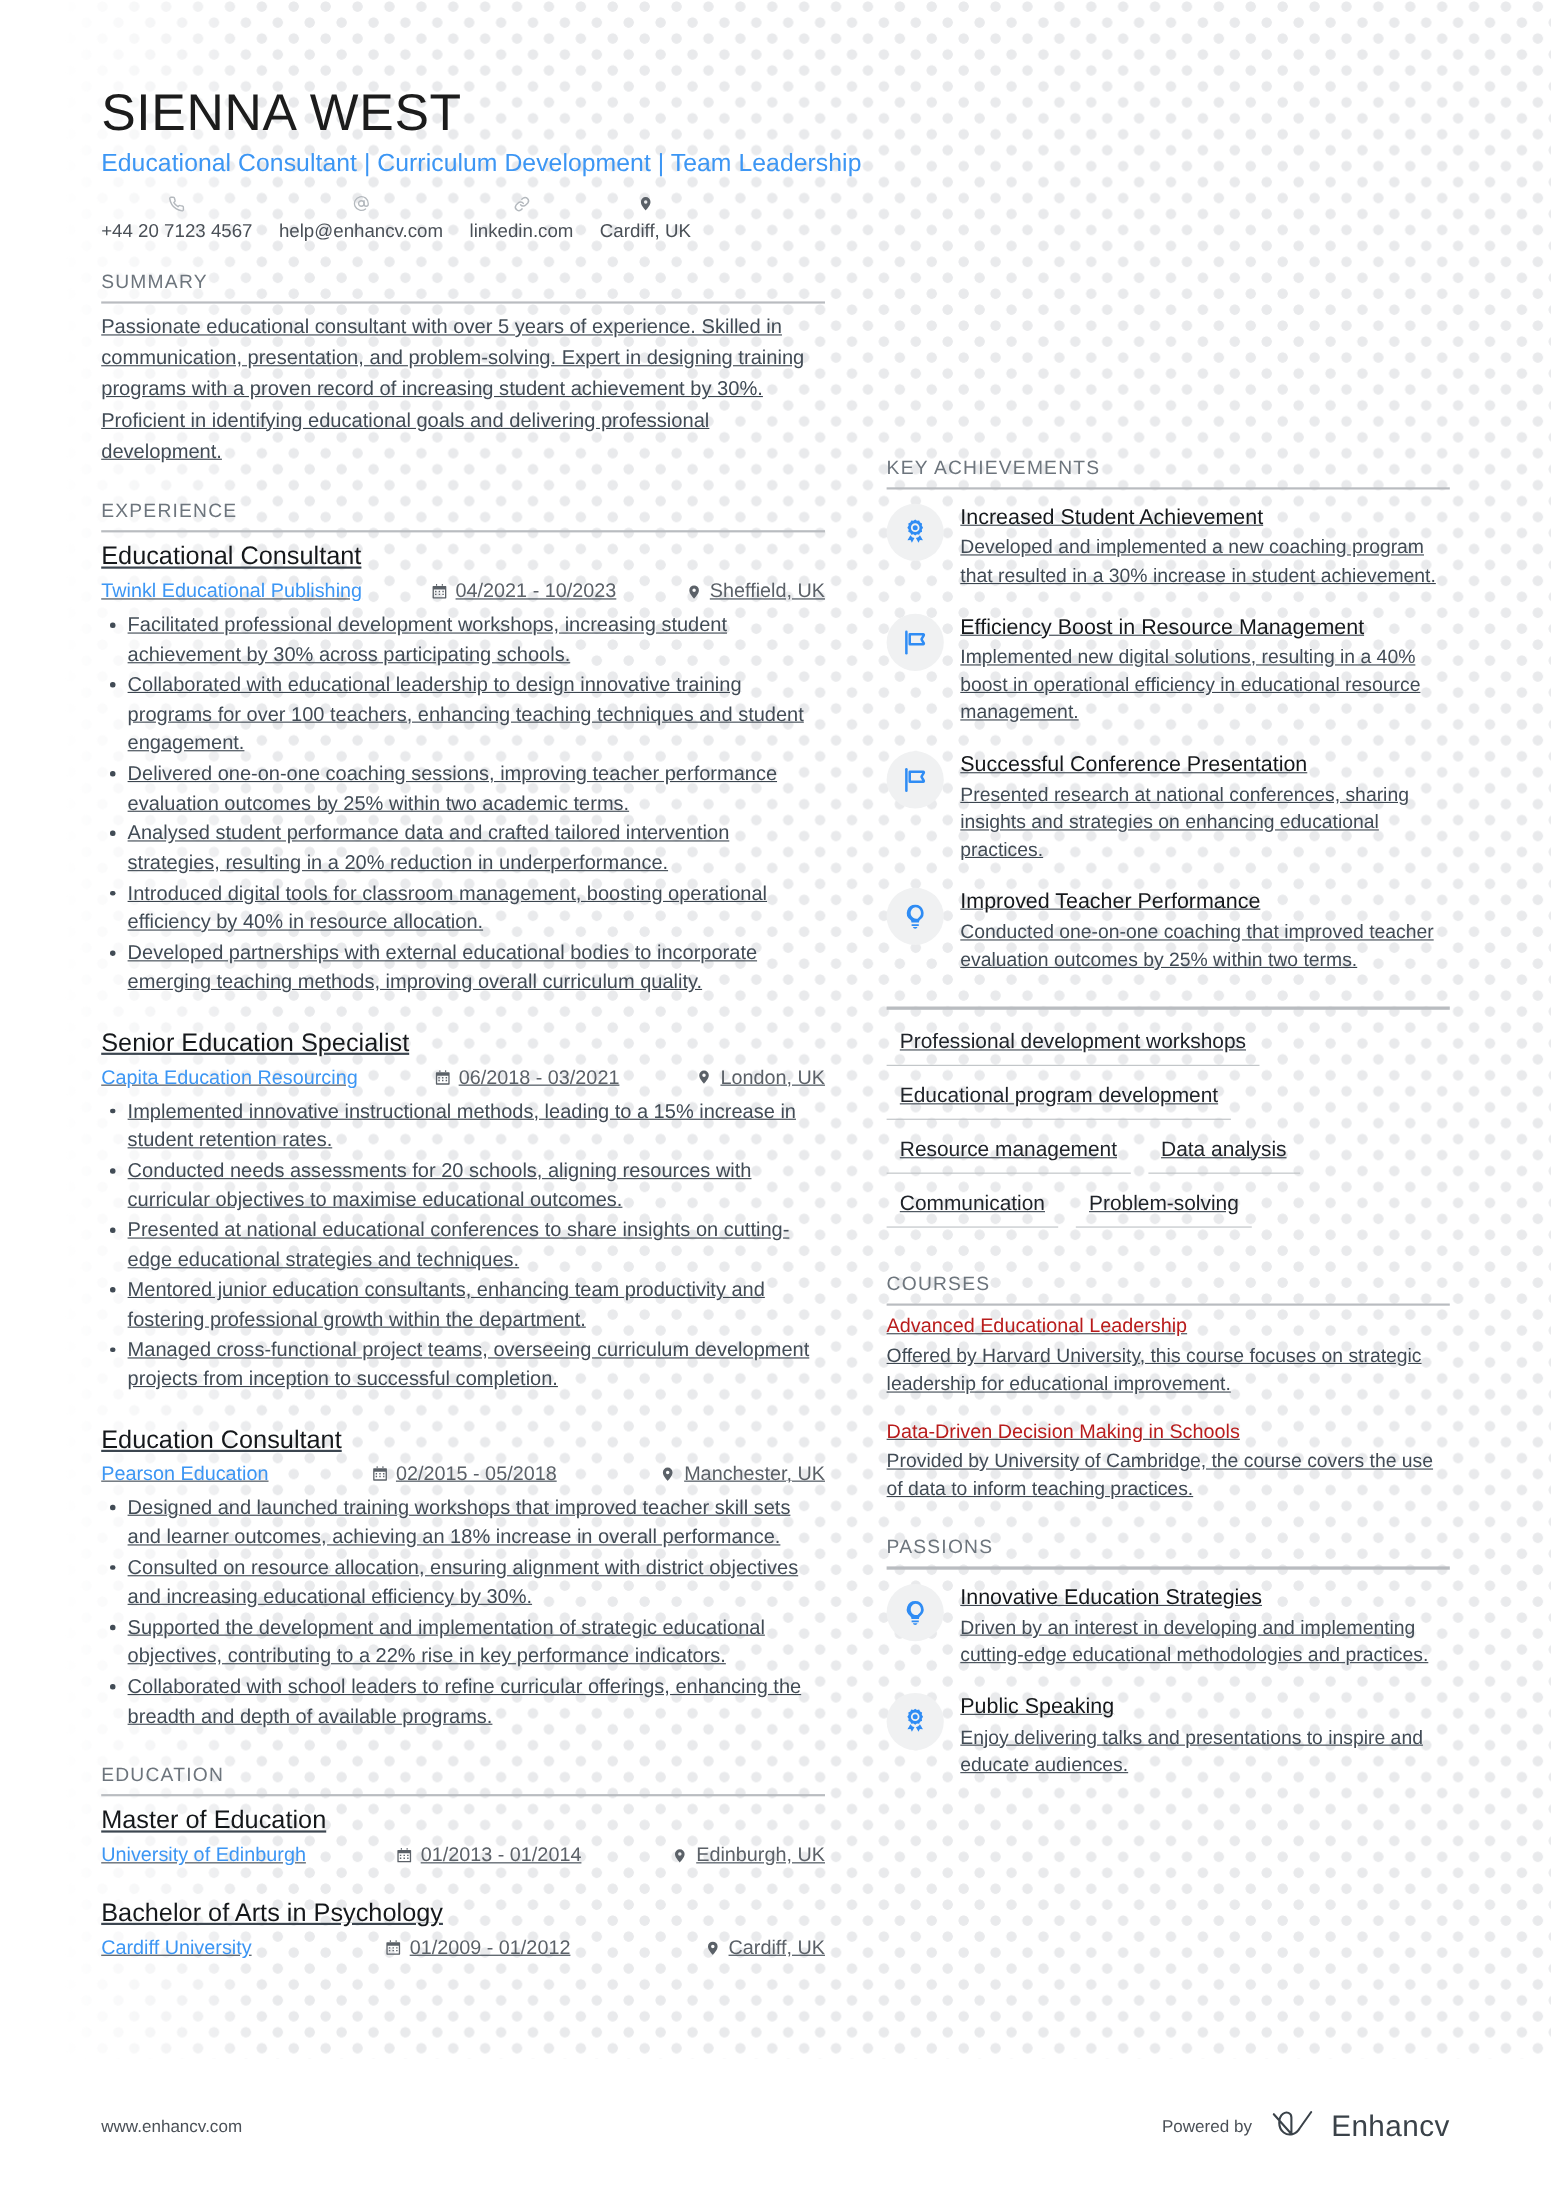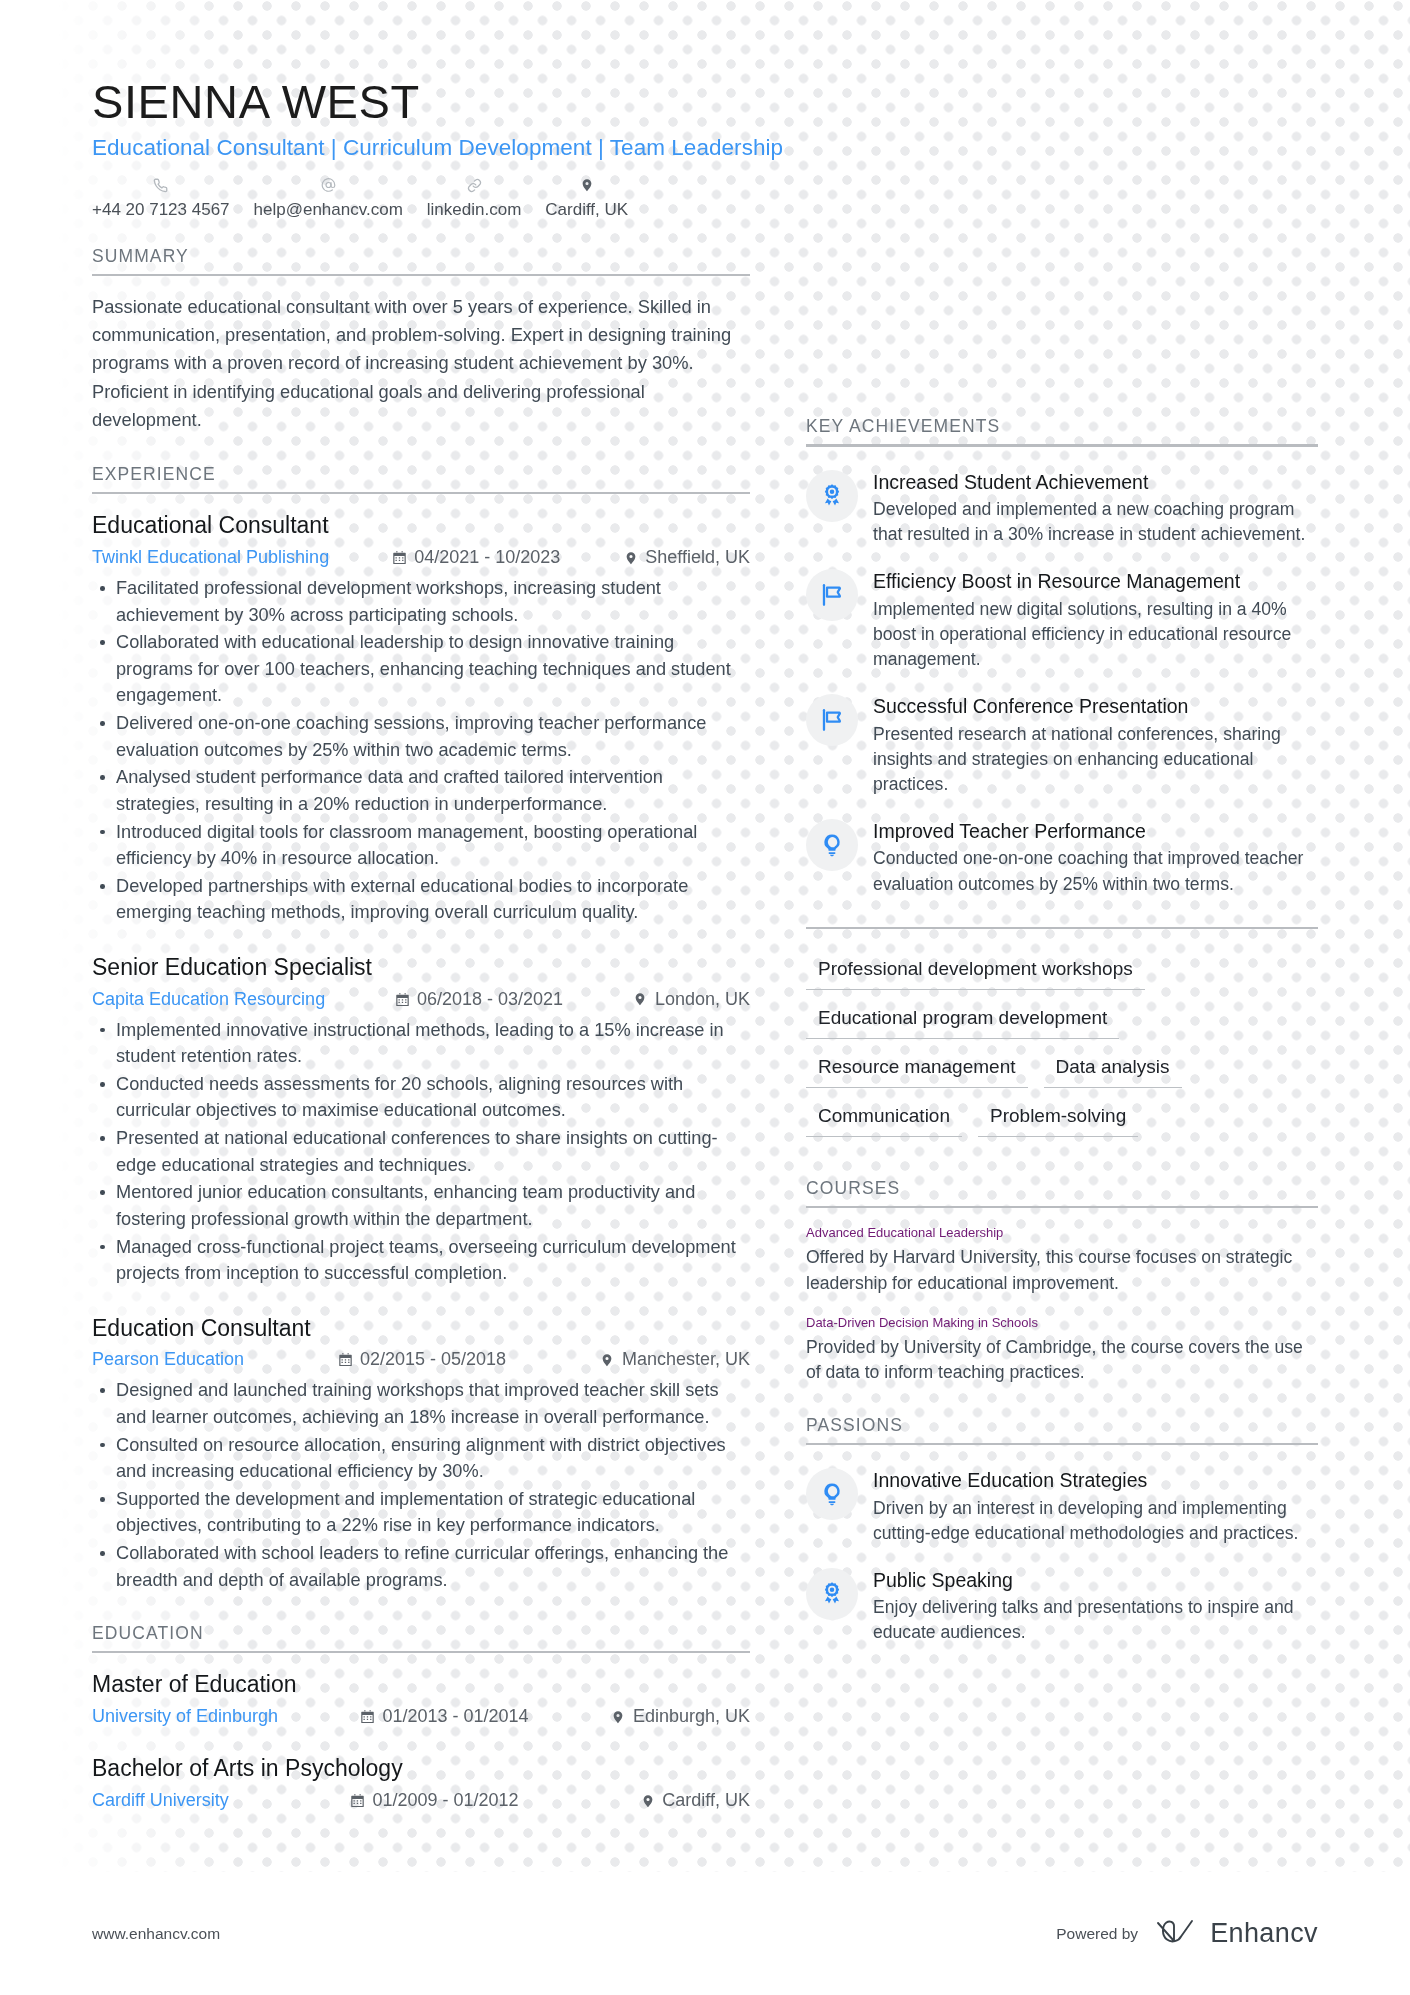--- a/index.html
+++ b/index.html
@@ -113,21 +113,21 @@
     color: #6d757d;
     font-weight: 400;
     text-transform: uppercase;
     padding-bottom: 7px;
   }
   .section-rule {
     height: 2.4px;
     background: #b9bcc0;
     width: 100%;
   }
-  .section-body { padding-top: 17px; }
+  .section-body { padding-top: 7px; text-decoration: underline; }
 
   
   .summary-text {
     font-size: 18.3px;
     line-height: 1.54;
     color: #414b55;
   }
 
   
   .entry { margin-bottom: 5px; }
@@ -232,22 +232,22 @@
     padding: 6px 12px 9px 12px;
     border-bottom: 1.6px solid #bcc0c4;
     margin-bottom: 11px;
     white-space: nowrap;
   }
 
   
   .course-item { margin-bottom: 19px; }
   .course-item:last-child { margin-bottom: 0; }
   .course-title {
-    font-size: 13px;
-    color: #701a75;
+    font-size: 18px;
+    color: #b91c1c;
     line-height: 1.3;
     margin-bottom: 3px;
   }
   .course-desc {
     font-size: 17.6px;
     line-height: 1.43;
     color: #414b55;
   }
 
   

